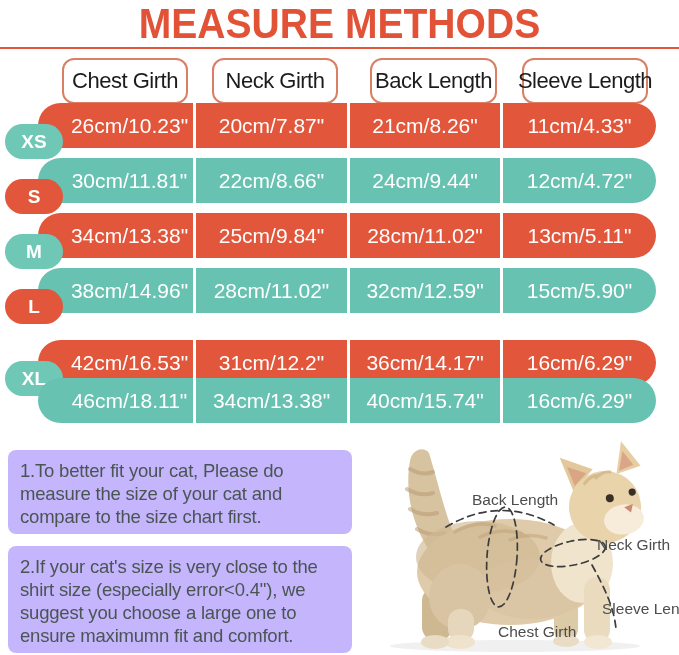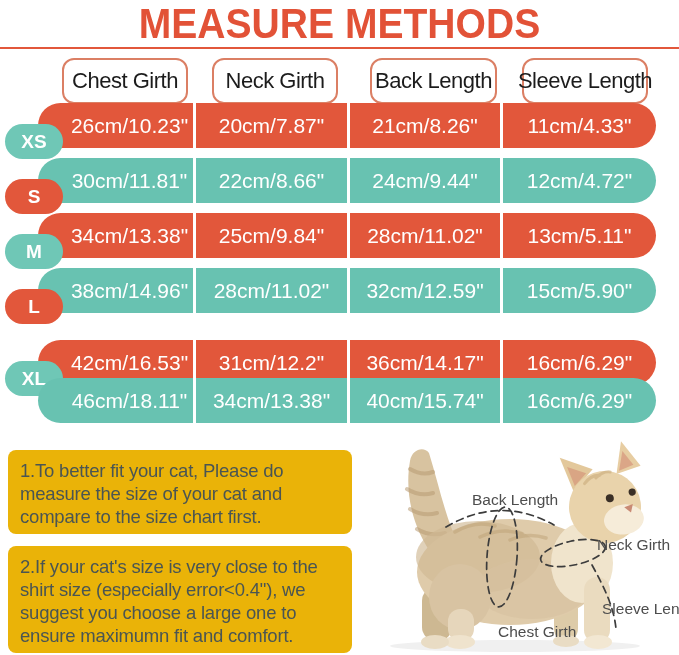--- a/index.html
+++ b/index.html
@@ -33,21 +33,21 @@
   .pill.teal{background:#6FC7B6;}
   .pill.orange{background:#E2573B;}
   .cell{box-sizing:border-box;display:flex;align-items:center;justify-content:center;
     color:#fff;font-size:21px;white-space:nowrap;}
   .c1{width:155px;padding-left:28px;}
   .c2{width:154px;border-left:3px solid #fff;}
   .c3{width:153px;border-left:3px solid #fff;}
   .c4{width:156px;border-left:3px solid #fff;}
 
   
-  .note{position:absolute;left:8px;width:344px;box-sizing:border-box;background:#eab308;
+  .note{position:absolute;left:8px;width:344px;box-sizing:border-box;background:#c4b5fd;
     border-radius:8px;padding:9px 12px 6px 12px;font-size:18.5px;line-height:23px;
     color:#4A5553;letter-spacing:-.2px;}
   .note1{top:450px;}
   .note2{top:546px;}
 
   
   .cat-svg{position:absolute;left:360px;top:437px;width:319px;height:218px;}
   .dash{fill:none;stroke:#3c3c3c;stroke-width:1.7;stroke-dasharray:7 5;stroke-linecap:round;}
   .diag-label{font-family:"Liberation Sans",sans-serif;font-size:15.5px;fill:#4d4d4d;}
 </style>

